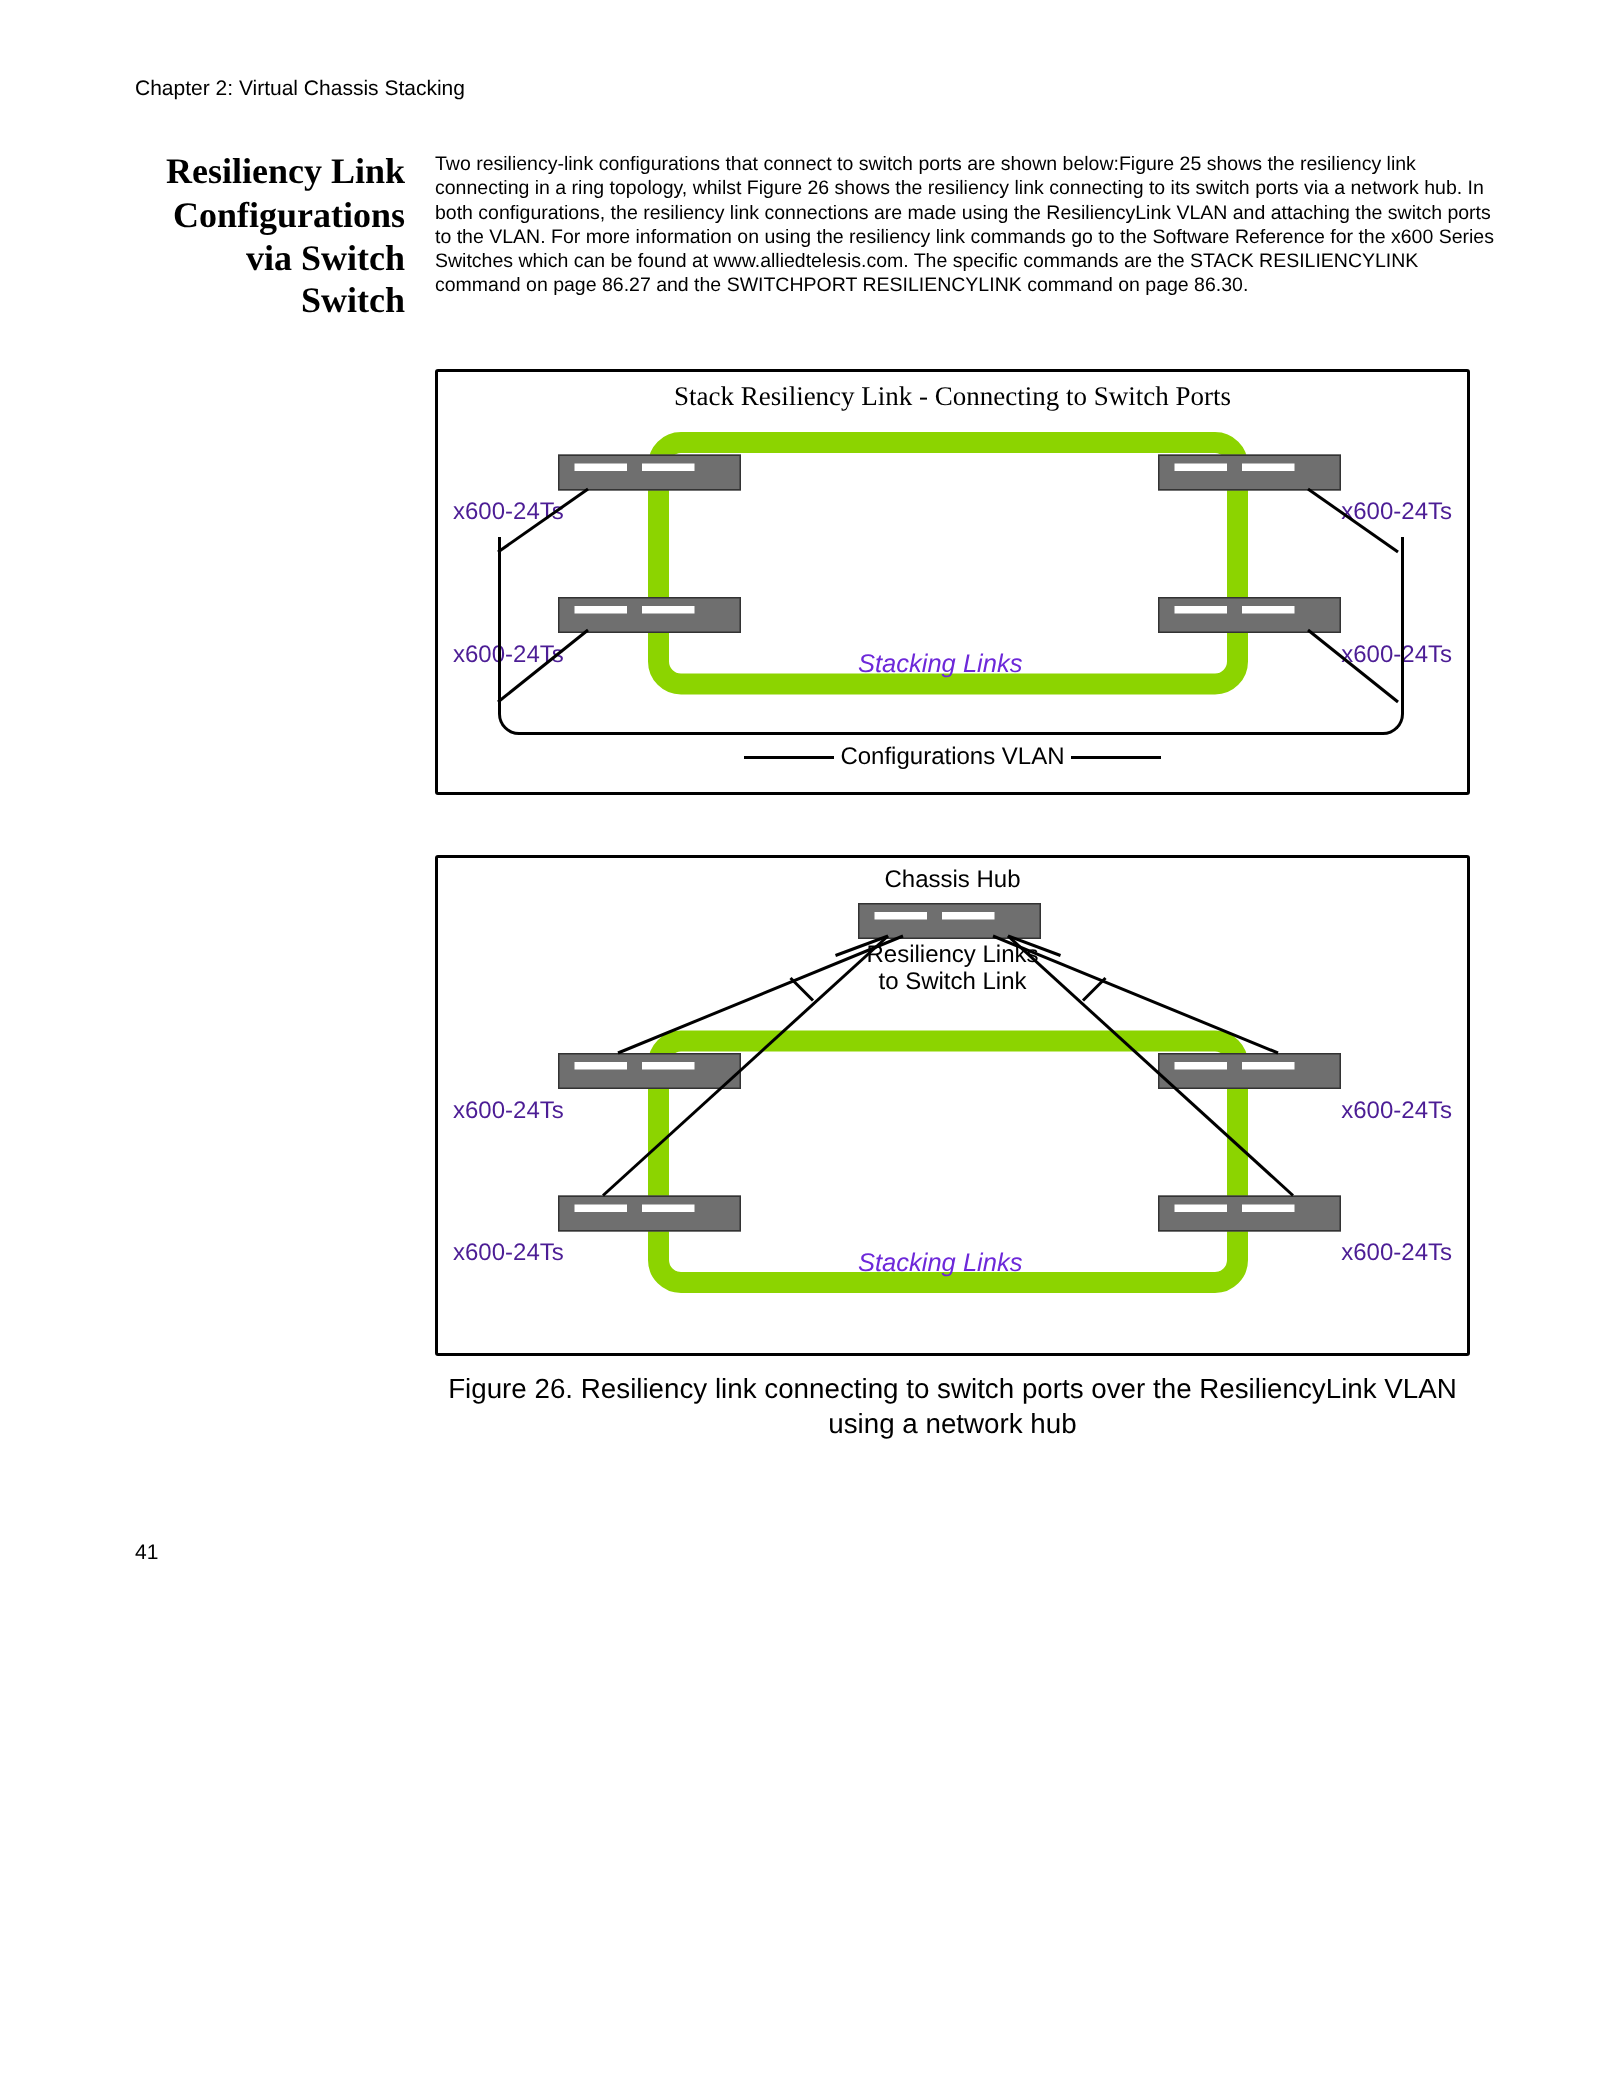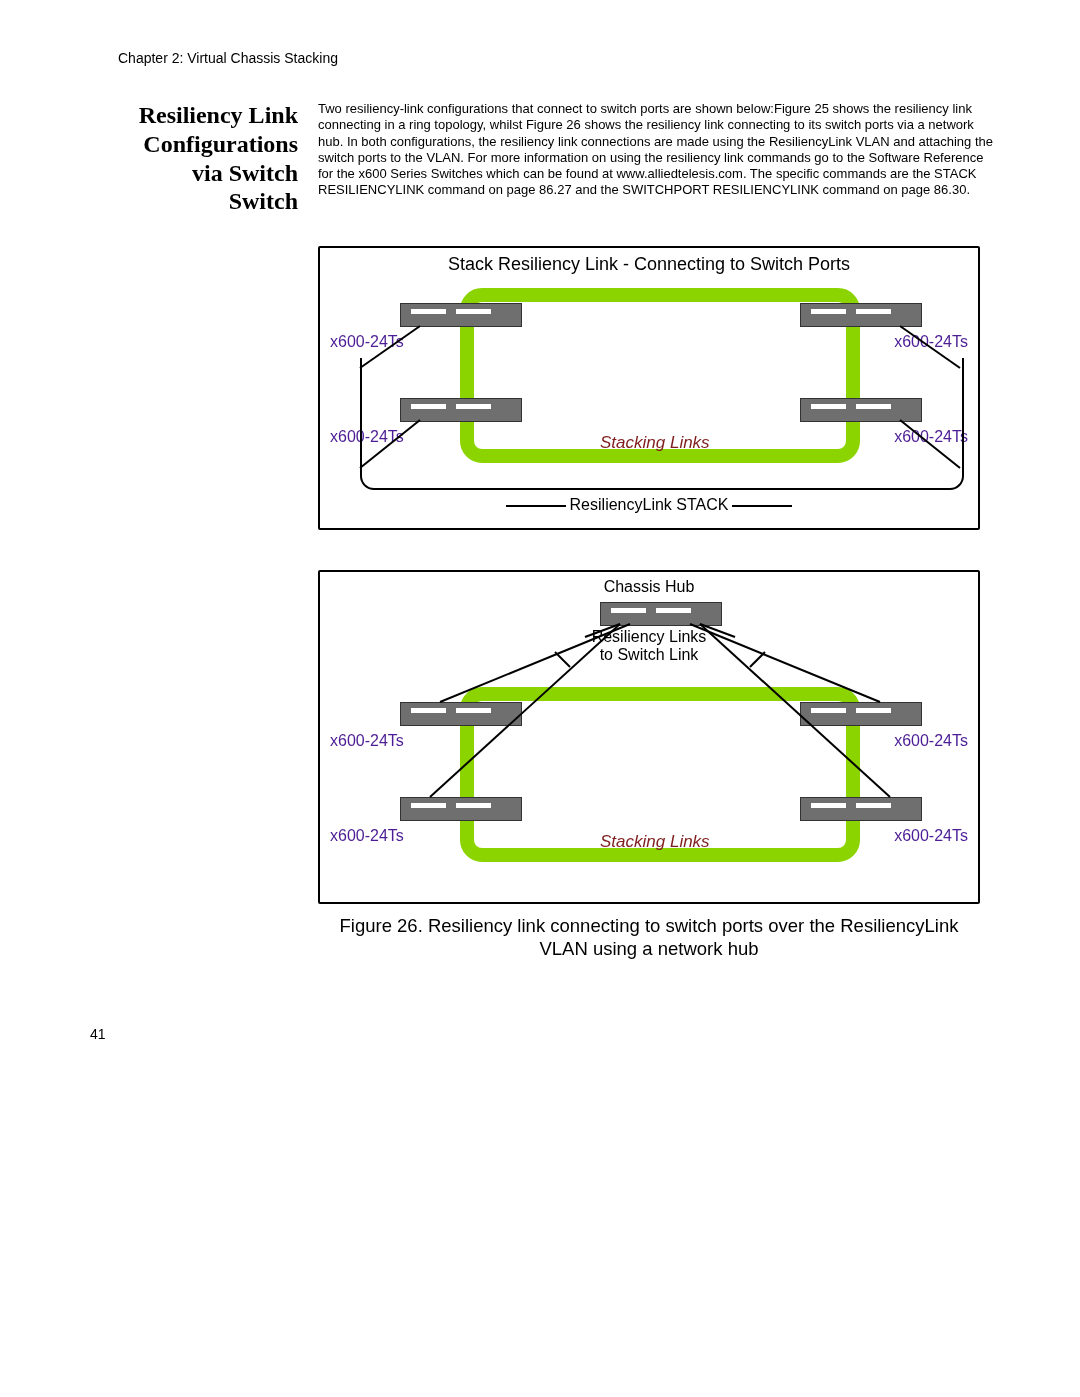--- a/index.html
+++ b/index.html
@@ -7,21 +7,21 @@
     padding: 0;
     background: #fff;
     font-family: Arial, Helvetica, sans-serif;
     color: #000;
   }
   .page {
     width: 1080px;
     height: 1072px;
     position: relative;
     box-sizing: border-box;
-    padding: 50px 80px 30px 118px;
+    padding: 50px 80px 30px 90px;
     border-radius: 29px;
   }
   .chapter-header {
     font-size: 14px;
     margin-bottom: 35px;
   }
   .two-col {
     display: flex;
     gap: 20px;
   }
@@ -83,35 +83,35 @@
     position: absolute;
     font-family: "Segoe UI", Arial, sans-serif;
     font-size: 16px;
     color: #4c1d95;
   }
   .diag-title {
     position: absolute;
     width: 100%;
     text-align: center;
     top: 6px;
-    font-family: Liberation Sans, sans-serif;
+    font-family: Liberation Serif, serif;
     font-size: 18px;
   }
   .green-ring {
     position: absolute;
     border: 14px solid #8cd400;
     border-radius: 22px;
     box-sizing: border-box;
   }
   .stack-label {
     position: absolute;
     font-family: "Segoe UI", Arial, sans-serif;
     font-size: 17px;
     font-style: italic;
-    color: #7f1d1d;
+    color: #6d28d9;
   }
   .plain-label {
     position: absolute;
     font-family: "Segoe UI", Arial, sans-serif;
     font-size: 16px;
     color: #000;
     text-align: center;
   }
   .bracket {
     position: absolute;
@@ -157,21 +157,21 @@
       <div class="stack-label" style="left:280px; top:185px;">Stacking Links</div>
 
       <div class="bracket" style="left:40px; top:110px; width:600px; height:130px;"></div>
       <svg class="lines">
         <line x1="100" y1="78" x2="40" y2="120" stroke="#000" stroke-width="2"></line>
         <line x1="580" y1="78" x2="640" y2="120" stroke="#000" stroke-width="2"></line>
         <line x1="100" y1="172" x2="40" y2="220" stroke="#000" stroke-width="2"></line>
         <line x1="580" y1="172" x2="640" y2="220" stroke="#000" stroke-width="2"></line>
       </svg>
       <div class="plain-label" style="left:0; right:0; top:248px;">
-        <span style="display:inline-block; border-top:2px solid #000; width:60px; vertical-align:middle; margin-right:4px;"></span><span>ResiliencyLink STACK</span><span style="display:inline-block; border-top:2px solid #000; width:60px; vertical-align:middle; margin-left:4px;"></span>
+        <span style="display:inline-block; border-top:2px solid #000; width:60px; vertical-align:middle; margin-right:4px;"></span><span>Configurations VLAN</span><span style="display:inline-block; border-top:2px solid #000; width:60px; vertical-align:middle; margin-left:4px;"></span>
       </div>
     </div>
   </div>
 
   <div class="figure-area">
     <div class="figure-box fig2">
       <div class="plain-label" style="left:0; right:0; top:6px;">Chassis Hub</div>
 
       <div class="switch" style="left:280px; top:30px; width:120px;"></div>
 

